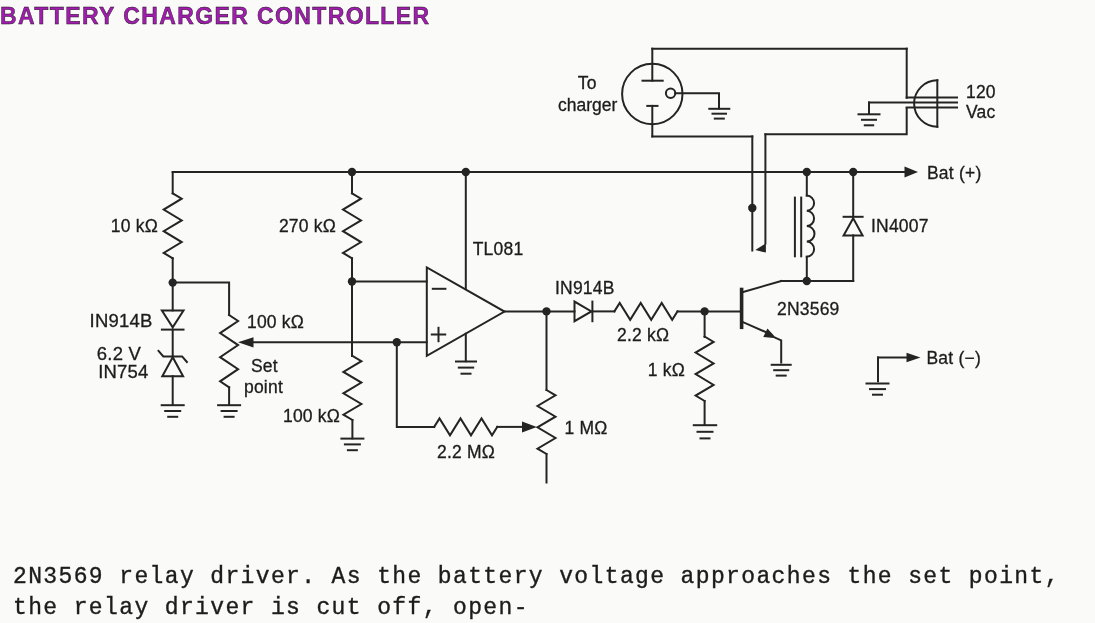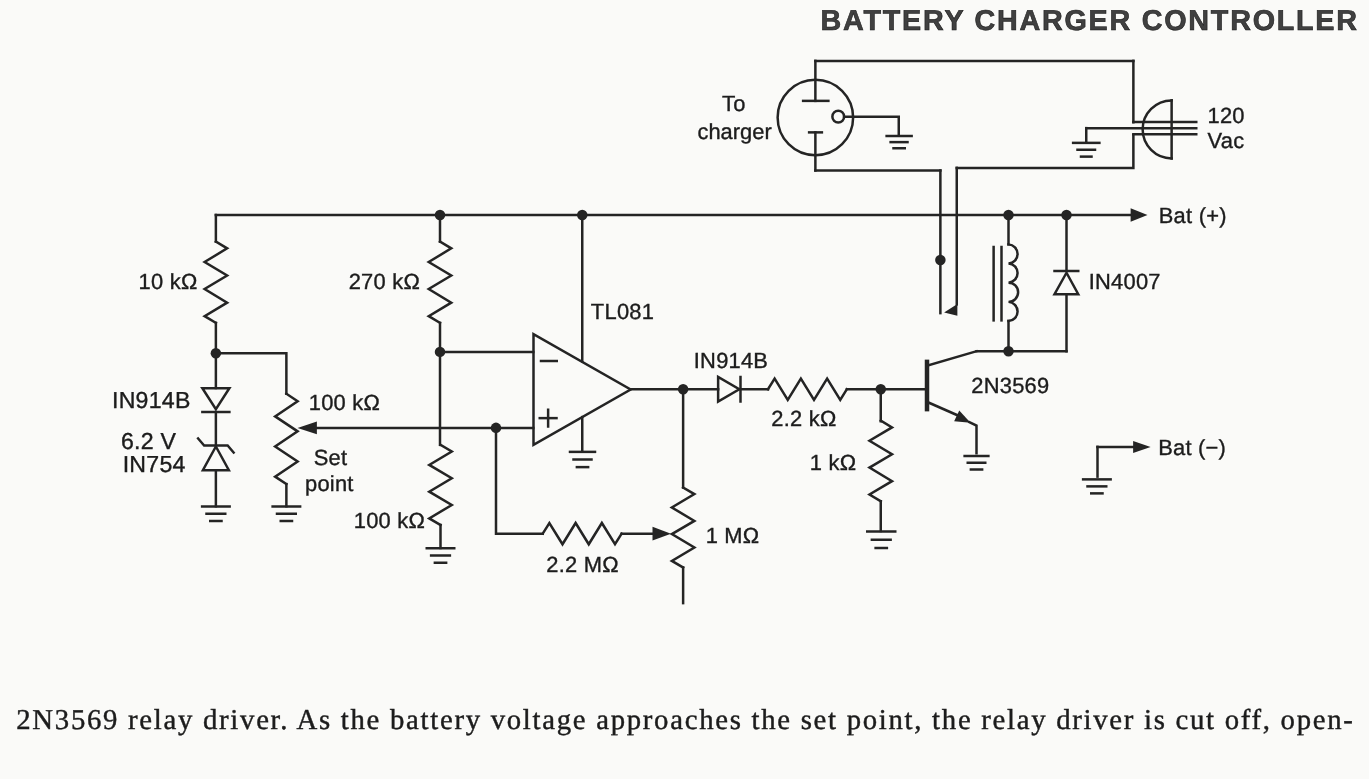--- a/index.html
+++ b/index.html
@@ -1,23 +1,23 @@
 <!DOCTYPE html>
 <html><head>
 <meta charset="utf-8">
 <style>
 html,body{margin:0;padding:0;}
 body{width:1095px;height:623px;background:#fafaf8;overflow:hidden;
      font-family:"Liberation Sans",sans-serif;position:relative;}
-#title{position:absolute;left:0;top:3px;width:1087px;text-align:right;
-  font-weight:bold;font-size:23px;letter-spacing:1.39px;color:#404040;-webkit-text-stroke:0.45px #161616;}
+#title{position:absolute;left:0;top:3px;width:1087px;text-align:left;
+  font-weight:bold;font-size:23px;letter-spacing:1.39px;color:#a21caf;-webkit-text-stroke:0.45px #161616;}
 #cap{position:absolute;left:13px;top:532px;width:1085px;
   font-family:"Liberation Serif",serif;font-size:23px;line-height:29px;
   color:#1c1c1c;-webkit-text-stroke:0.35px #1c1c1c;}
-#cap .l1{letter-spacing:1.66px;} #cap .l2{letter-spacing:1.37px;} #cap .l3{letter-spacing:1.29px;}
+#cap .l1{letter-spacing:1.66px;} #cap .l2{letter-spacing:1.37px;font-family:Liberation Mono, monospace;} #cap .l3{letter-spacing:1.29px;}
 svg text{fill:#1c1c1c;font-family:"Liberation Sans",sans-serif;stroke:#1c1c1c;stroke-width:0.3px;}
 </style>
 </head>
 <body>
 <div id="title">BATTERY CHARGER CONTROLLER</div>
 <svg width="1095" height="623" viewBox="0 0 1095 623" style="position:absolute;left:0;top:0">
 <g stroke="#242424" stroke-width="2" fill="none" stroke-linecap="square" stroke-linejoin="miter">
 <path d="M 172.7 172 H 904.5"></path>
 <path d="M 172.7 172 V 193.3"></path>
 <path d="M 172.7 193.3 L 181.7 198.7 L 163.7 209.6 L 181.7 220.4 L 163.7 231.2 L 181.7 242.1 L 163.7 252.9 L 172.7 258.3"></path>

